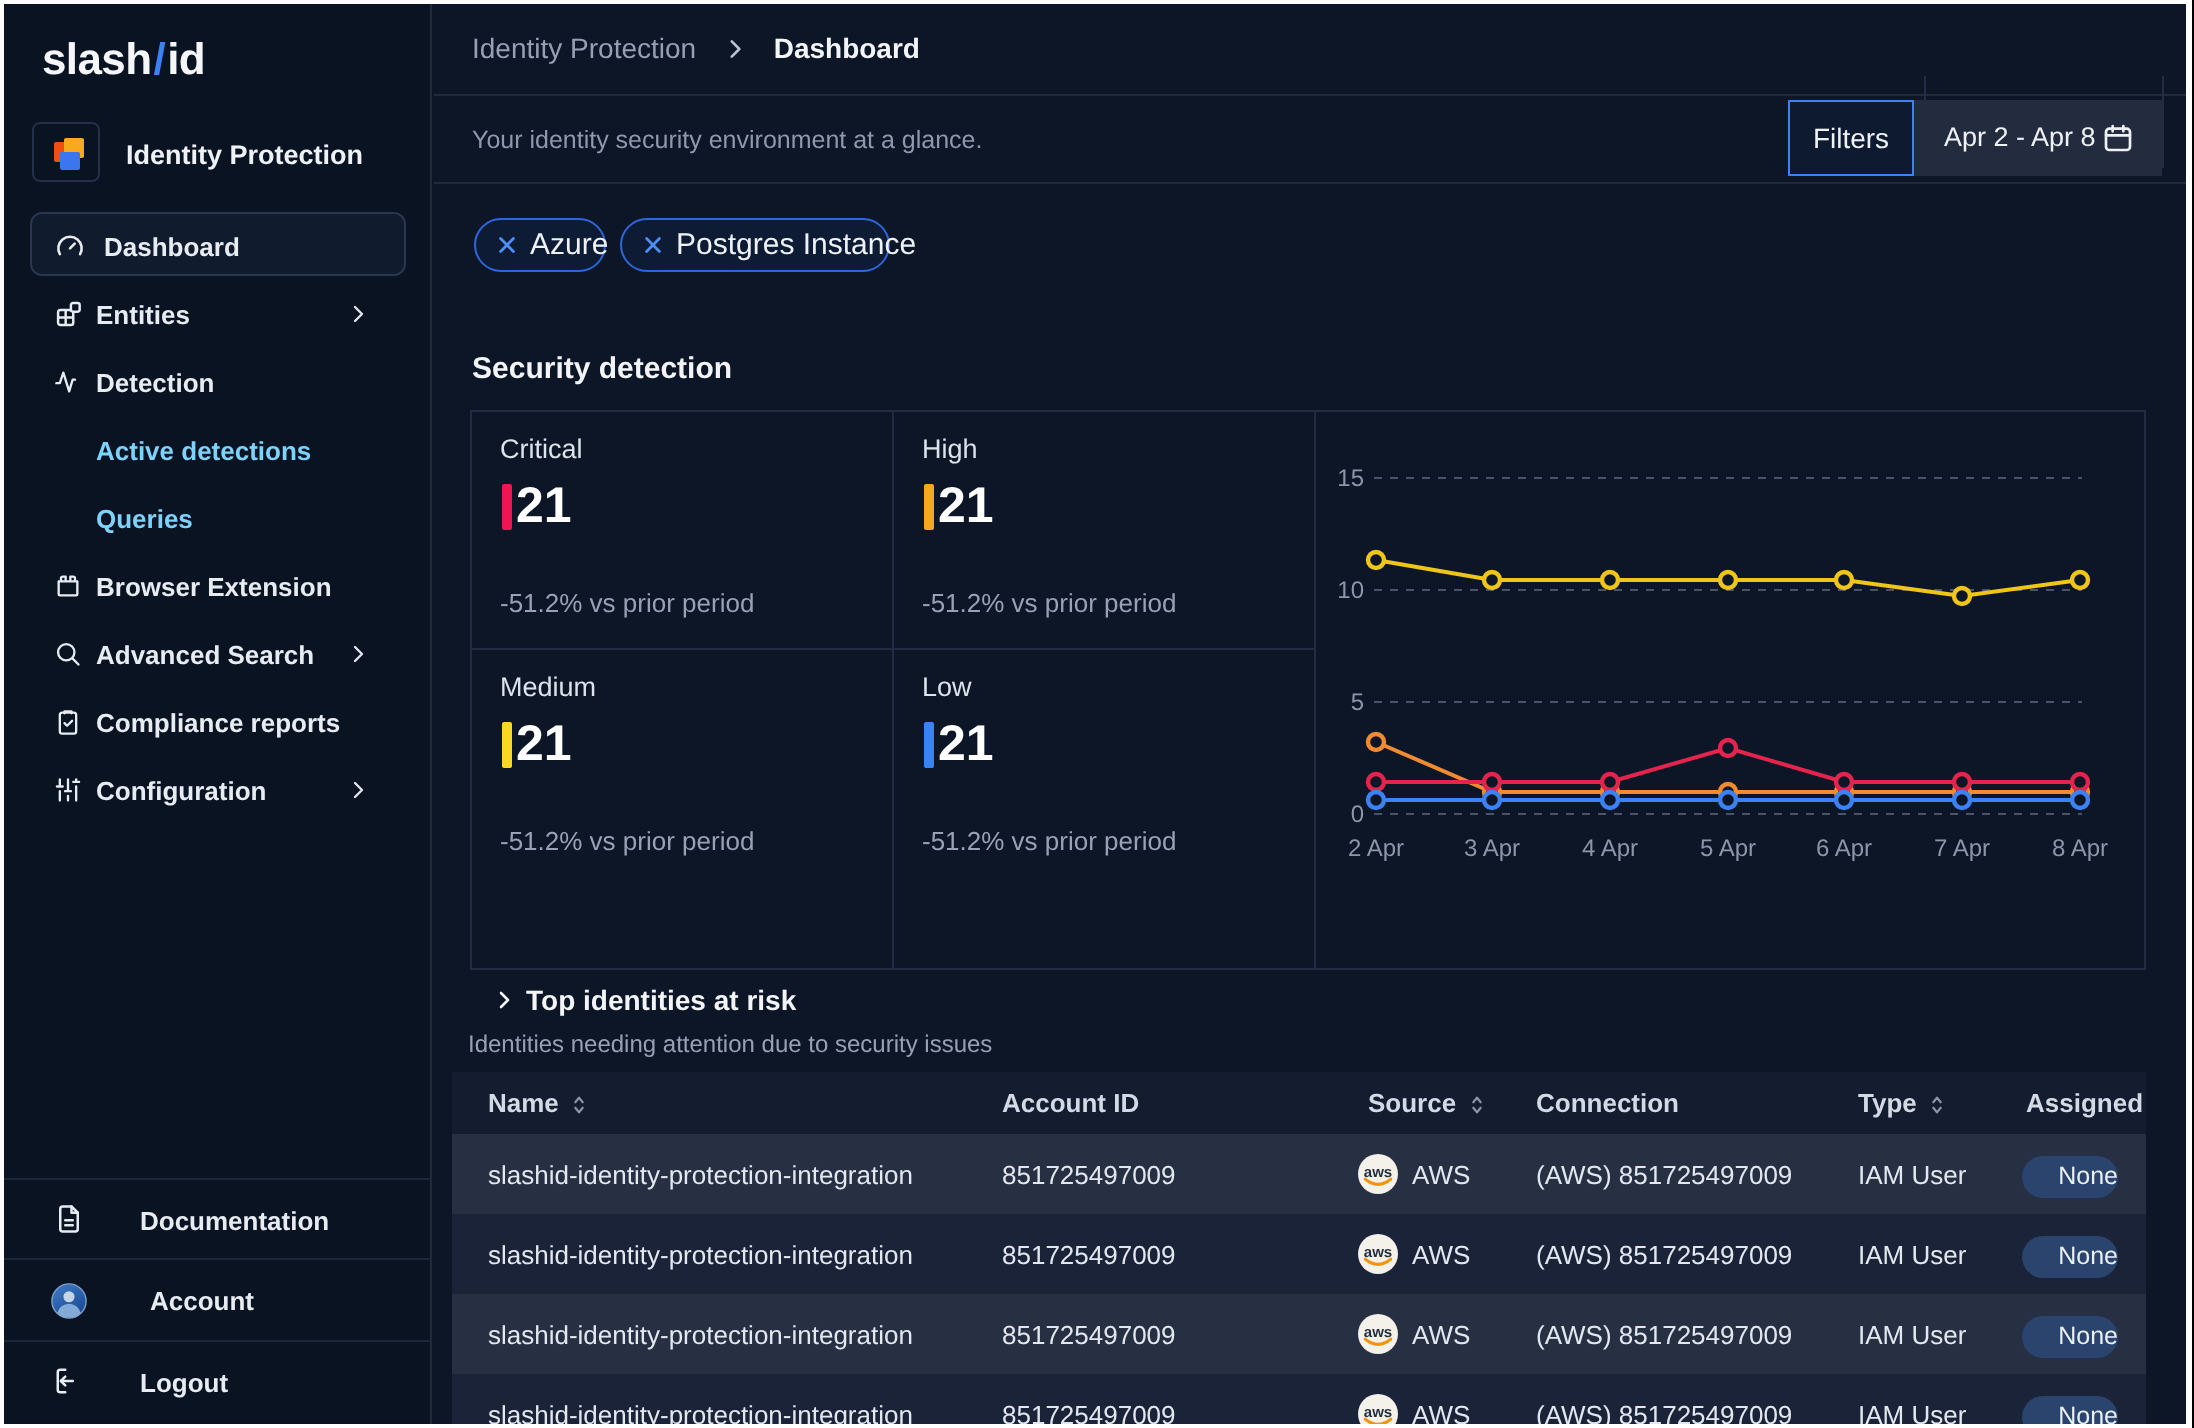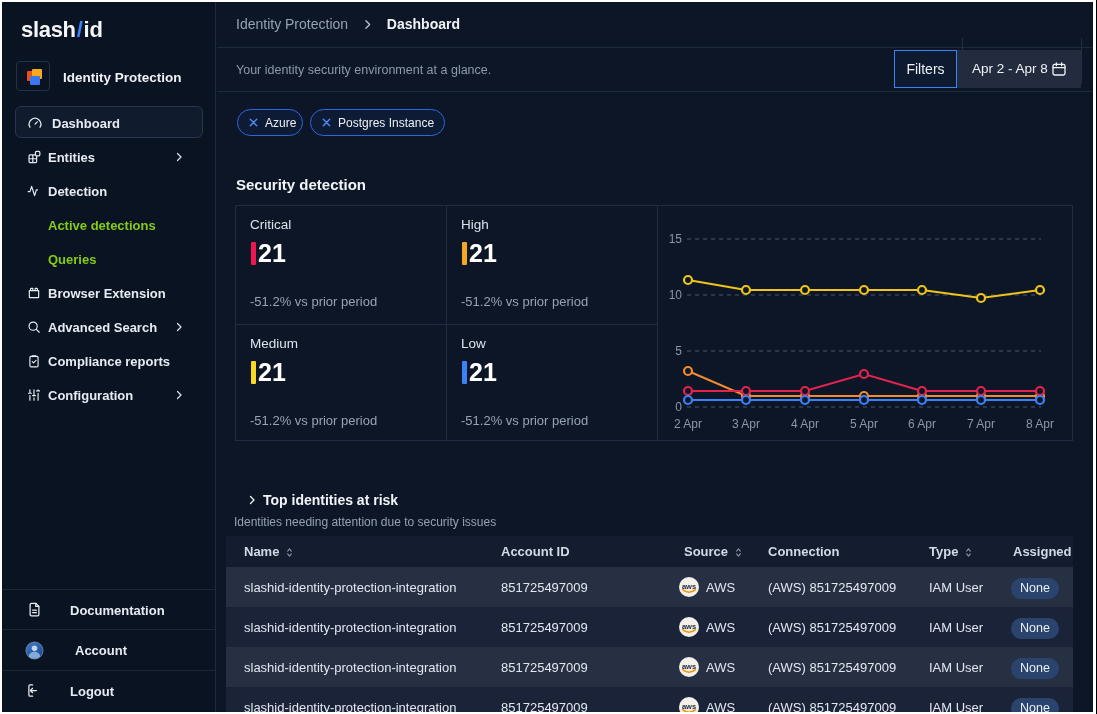--- a/index.html
+++ b/index.html
@@ -11,42 +11,42 @@
 .logo { position:absolute; left:19px; top:15px; font-size:22px; font-weight:bold; color:#f4f6fa; letter-spacing:-0.3px; }
 .logo .sl { color:#3b82f6; margin:0 1px; }
 .brandbox { position:absolute; left:14px; top:59px; width:34px; height:30px; border:1px solid #243048; border-radius:4px; }
 .brandtxt { position:absolute; left:61px; top:68px; font-size:13.5px; font-weight:bold; color:#eef1f6; }
 .sq { position:absolute; border-radius:1px; }
 .nav-item { position:absolute; left:13px; width:188px; height:32px; color:#e7ecf3; font-size:13px; font-weight:bold; }
 .nav-item .lbl { position:absolute; left:33px; top:9px; }
 .nav-item .icon { position:absolute; left:12px; top:9px; width:14px; height:14px; }
 .nav-item .chev { position:absolute; right:18px; top:10px; width:12px; height:12px; }
 .nav-active { background:#111b2e; border:1px solid #2a3550; border-radius:6px; }
-.nav-sub { position:absolute; left:46px; color:#84cc16; font-size:13px; font-weight:bold; }
+.nav-sub { position:absolute; left:46px; color:#7dd3fc; font-size:13px; font-weight:bold; }
 .botrow { position:absolute; left:0; width:214px; height:40px; border-top:1px solid #1c2739; color:#e7ecf3; font-size:13px; font-weight:bold; }
 .botrow .icon { position:absolute; left:25px; top:12px; width:15px; height:15px; }
 .botrow .lbl { position:absolute; left:47px; top:13px;padding-left:21px; }
 
 .tb1 { position:absolute; left:215px; top:0; width:876px; height:46px; border-bottom:1px solid #1d2a40; }
 .crumb { position:absolute; left:19px; top:14px; font-size:14px; color:#95a0b2; }
 .crumb b { color:#f2f4f8; font-weight:bold; }
 .crumb svg { vertical-align:-2px; margin:0 9px; }
 .orgsec { position:absolute; left:745px; top:0; width:120px; height:46px; border-left:1px solid #212d45; border-right:1px solid #212d45;margin-top:36px; }
 .orgsec .t { position:absolute; left:21px; top:15px; font-size:13.5px; font-weight:bold; color:#f2f4f8; }
 .tb2 { position:absolute; left:215px; top:46px; width:876px; height:44px; border-bottom:1px solid #1d2a40;padding-left:34px; }
 .sub { position:absolute; left:19px; top:15px; font-size:12.5px; color:#8e99ab; }
 .btn-filters { position:absolute; left:677px; top:2px; width:63px; height:38px; border:1px solid #3b82f6; background:#0e1a30; color:#eef1f6; font-size:14px; text-align:center; line-height:36px; }
 .btn-date { position:absolute; left:740px; top:2px; width:124px; height:38px; background:#232b3f; color:#eef1f6; font-size:13.5px; }
 .btn-date span { position:absolute; left:15px; top:11px; }
 .btn-date svg { position:absolute; right:14px; top:11px; }
 
-.chip { position:absolute; height:27px; border:1.5px solid #2e66dd; border-radius:14px; background:#0d1b35; color:#eef1f6; font-size:12px; display:flex; align-items:center; white-space:nowrap; }
+.chip { position:absolute; height:27px; border:1.5px solid #2e66dd; border-radius:14px; background:#0d1b35; color:#eef1f6; font-size:15px; display:flex; align-items:center; white-space:nowrap; }
 .chip svg { margin-left:10px; margin-right:6px; flex:none; }
 .h2 { position:absolute; left:234px; top:174px; font-size:15px; font-weight:bold; color:#f2f4f8; }
-.cards { position:absolute; left:233px; top:203px; width:838px; height:236px; border:1px solid #212c44; }
+.cards { position:absolute; left:233px; top:203px; width:838px; height:280px; border:1px solid #212c44; }
 .vline1 { position:absolute; left:210px; top:0; width:1px; height:100%; background:#212c44; }
 .vline2 { position:absolute; left:421px; top:0; width:1px; height:100%; background:#212c44; }
 .hline { position:absolute; left:0; top:118px; width:421px; height:1px; background:#212c44; }
 .mcell { position:absolute; width:210px; height:118px; }
 .mcell .lab { position:absolute; left:14px; top:11px; font-size:13.5px; color:#dde3ec; }
 .mcell .bar { position:absolute; left:15px; top:36px; width:5px; height:23px; border-radius:1px; }
 .mcell .num { position:absolute; left:22px; top:33px; font-size:25px; font-weight:bold; color:#ffffff; }
 .mcell .delta { position:absolute; left:14px; top:88px; font-size:13px; color:#98a2b4; }
 
 .tsec-title { position:absolute; left:244px; top:490px; font-size:14px; font-weight:bold; color:#f2f4f8; }
@@ -62,21 +62,21 @@
 .thead .c-acc { top:8px; }
 .c-src { position:absolute; left:458px; top:13px; }
 .thead .c-src { top:8px; }
 .c-conn { position:absolute; left:542px; top:13px; }
 .thead .c-conn { top:8px; }
 .c-type { position:absolute; left:703px; top:13px; }
 .thead .c-type { top:8px; }
 .c-asgn { position:absolute; left:787px; top:8px; }
 .awsrow { position:absolute; left:453px; top:10px; }
 .awstxt { display:inline-block; margin-left:7px; vertical-align:middle; }
-.pill { position:absolute; left:785px; top:11px; width:48px; height:21px; background:#2a446e; border-radius:11px; color:#eaf0f8; font-size:12.5px; text-align:center; line-height:21px; }
+.pill { position:absolute; left:785px; top:11px; width:48px; height:21px; background:#2a446e; border-radius:11px; color:#eaf0f8; font-size:12.5px; text-align:right; line-height:21px; }
 .sort { margin-left:5px; vertical-align:-2px; }
 </style>
 </head>
 <body>
 <div style="position:absolute;right:0;top:0;width:1px;height:714px;background:#000;"></div>
 <div class="app">
 
 <div class="sidebar">
   <div class="logo">slash<span class="sl">/</span>id</div>
   <div class="brandbox">

